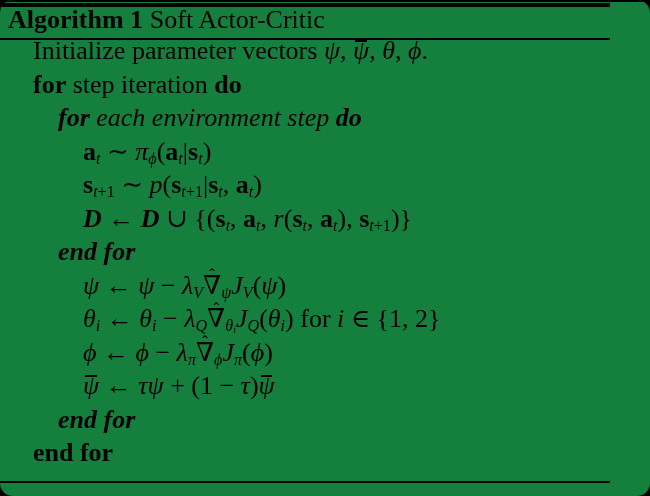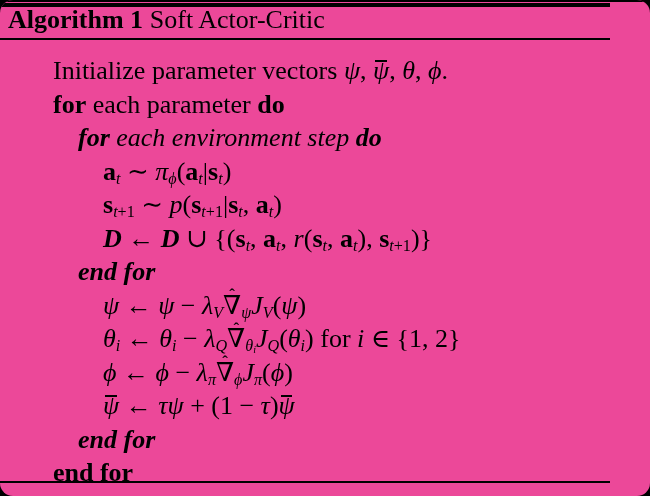--- a/index.html
+++ b/index.html
@@ -8,21 +8,21 @@
     background: #000000;
     width: 650px;
     height: 496px;
     overflow: hidden;
   }
   .page {
     position: absolute;
     top: 0; left: 0;
     width: 650px;
     height: 496px;
-    background: #ec4899;
+    background: #15803d;
     border-radius: 13px;
     overflow: hidden;
     font-family: "Liberation Serif", "DejaVu Serif", serif;
     color: #000000;
   }
   .top-edge {
     position: absolute;
     top: 0; left: 0;
     width: 650px;
     height: 1.5px;
@@ -45,28 +45,27 @@
     height: 34px;
     line-height: 34px;
     font-size: 26px;
     white-space: nowrap;
   }
   .algo-label { font-weight: bold; }
   .algo-title { margin-left: 0.26em; }
 
   .algo-body {
     position: absolute;
-    top: 56px;
+    top: 36px;
     left: 0;
     width: 610px;
     height: 433px;
     display: flex;
     flex-direction: column;
     justify-content: space-between;
-    padding-left: 20px;
   }
   .line {
     flex: 0 0 auto;
     height: 30.9px;
     line-height: 30.9px;
     font-size: 26px;
     white-space: pre;
   }
   .indent-0 { padding-left: 33px; }
   .indent-1 { padding-left: 58px; font-style: italic; }
@@ -109,21 +108,21 @@
 
 <div class="page">
   <div class="top-edge"></div>
   <div class="rule rule-thick"></div>
   <div class="algo-header">
     <span class="algo-label">Algorithm 1</span><span class="algo-title">Soft Actor-Critic</span>
   </div>
   <div class="rule rule-thin"></div>
   <div class="algo-body">
       <div class="line indent-0"><span class="t-rm">Initialize parameter vectors </span><span class="t-it">ψ</span><span class="t-rm">, </span><span class="acc"><span class="bar"></span><span class="t-it">ψ</span></span><span class="t-rm">, </span><span class="t-it">θ</span><span class="t-rm">, </span><span class="t-it">ϕ</span><span class="t-rm">.</span></div>
-      <div class="line indent-0"><span class="t-kw">for</span><span class="t-rm"> each parameter </span><span class="t-kw">do</span></div>
+      <div class="line indent-0"><span class="t-kw">for</span><span class="t-rm"> step iteration </span><span class="t-kw">do</span></div>
       <div class="line indent-1"><span class="t-kw">for</span><span class="t-rm"> each environment step </span><span class="t-kw">do</span></div>
       <div class="line indent-2"><span class="t-bf">a</span><span class="sub"><span class="t-it">t</span></span><span class="t-rm"> ∼ </span><span class="t-it">π</span><span class="sub"><span class="t-it">ϕ</span></span><span class="t-rm">(</span><span class="t-bf">a</span><span class="sub"><span class="t-it">t</span></span><span class="t-rm">|</span><span class="t-bf">s</span><span class="sub"><span class="t-it">t</span></span><span class="t-rm">)</span></div>
       <div class="line indent-2"><span class="t-bf">s</span><span class="sub"><span class="t-it">t</span><span class="t-rm">+1</span></span><span class="t-rm"> ∼ </span><span class="t-it">p</span><span class="t-rm">(</span><span class="t-bf">s</span><span class="sub"><span class="t-it">t</span><span class="t-rm">+1</span></span><span class="t-rm">|</span><span class="t-bf">s</span><span class="sub"><span class="t-it">t</span></span><span class="t-rm">, </span><span class="t-bf">a</span><span class="sub"><span class="t-it">t</span></span><span class="t-rm">)</span></div>
       <div class="line indent-2"><span class="t-cal">D</span><span class="t-rm"> ← </span><span class="t-cal">D</span><span class="t-rm"> ∪ {(</span><span class="t-bf">s</span><span class="sub"><span class="t-it">t</span></span><span class="t-rm">, </span><span class="t-bf">a</span><span class="sub"><span class="t-it">t</span></span><span class="t-rm">, </span><span class="t-it">r</span><span class="t-rm">(</span><span class="t-bf">s</span><span class="sub"><span class="t-it">t</span></span><span class="t-rm">, </span><span class="t-bf">a</span><span class="sub"><span class="t-it">t</span></span><span class="t-rm">), </span><span class="t-bf">s</span><span class="sub"><span class="t-it">t</span><span class="t-rm">+1</span></span><span class="t-rm">)}</span></div>
       <div class="line indent-1"><span class="t-kw">end for</span></div>
       <div class="line indent-2"><span class="t-it">ψ</span><span class="t-rm"> ← </span><span class="t-it">ψ</span><span class="t-rm"> − </span><span class="t-it">λ</span><span class="sub"><span class="t-it">V</span></span><span class="acc"><span class="hat">ˆ</span><span class="t-rm">∇</span></span><span class="sub"><span class="t-it">ψ</span></span><span class="t-it">J</span><span class="sub"><span class="t-it">V</span></span><span class="t-rm">(</span><span class="t-it">ψ</span><span class="t-rm">)</span></div>
       <div class="line indent-2"><span class="t-it">θ</span><span class="sub"><span class="t-it">i</span></span><span class="t-rm"> ← </span><span class="t-it">θ</span><span class="sub"><span class="t-it">i</span></span><span class="t-rm"> − </span><span class="t-it">λ</span><span class="sub"><span class="t-it">Q</span></span><span class="acc"><span class="hat">ˆ</span><span class="t-rm">∇</span></span><span class="sub"><span class="t-it">θ</span><span class="sub"><span class="t-it">i</span></span></span><span class="t-it">J</span><span class="sub"><span class="t-it">Q</span></span><span class="t-rm">(</span><span class="t-it">θ</span><span class="sub"><span class="t-it">i</span></span><span class="t-rm">) for </span><span class="t-it">i</span><span class="t-rm"> ∈ {1, 2}</span></div>
       <div class="line indent-2"><span class="t-it">ϕ</span><span class="t-rm"> ← </span><span class="t-it">ϕ</span><span class="t-rm"> − </span><span class="t-it">λ</span><span class="sub"><span class="t-it">π</span></span><span class="acc"><span class="hat">ˆ</span><span class="t-rm">∇</span></span><span class="sub"><span class="t-it">ϕ</span></span><span class="t-it">J</span><span class="sub"><span class="t-it">π</span></span><span class="t-rm">(</span><span class="t-it">ϕ</span><span class="t-rm">)</span></div>
       <div class="line indent-2"><span class="acc"><span class="bar"></span><span class="t-it">ψ</span></span><span class="t-rm"> ← </span><span class="t-it">τψ</span><span class="t-rm"> + (1 − </span><span class="t-it">τ</span><span class="t-rm">)</span><span class="acc"><span class="bar"></span><span class="t-it">ψ</span></span></div>
       <div class="line indent-1"><span class="t-kw">end for</span></div>

